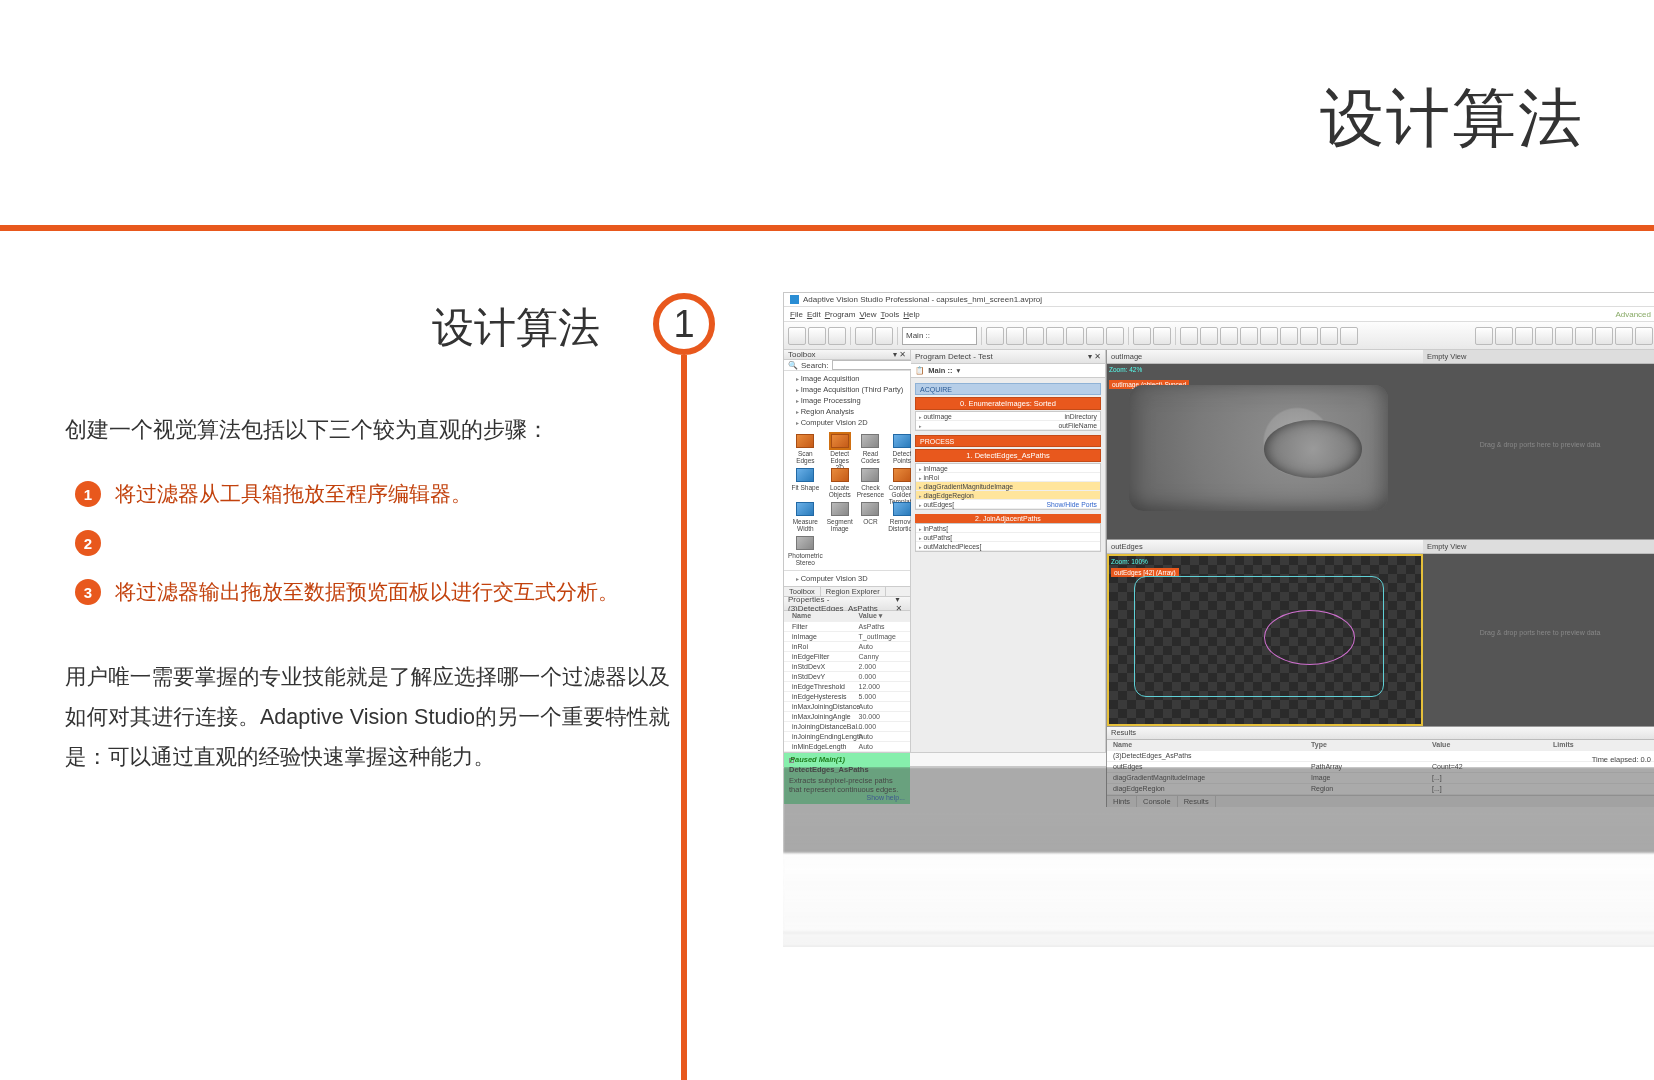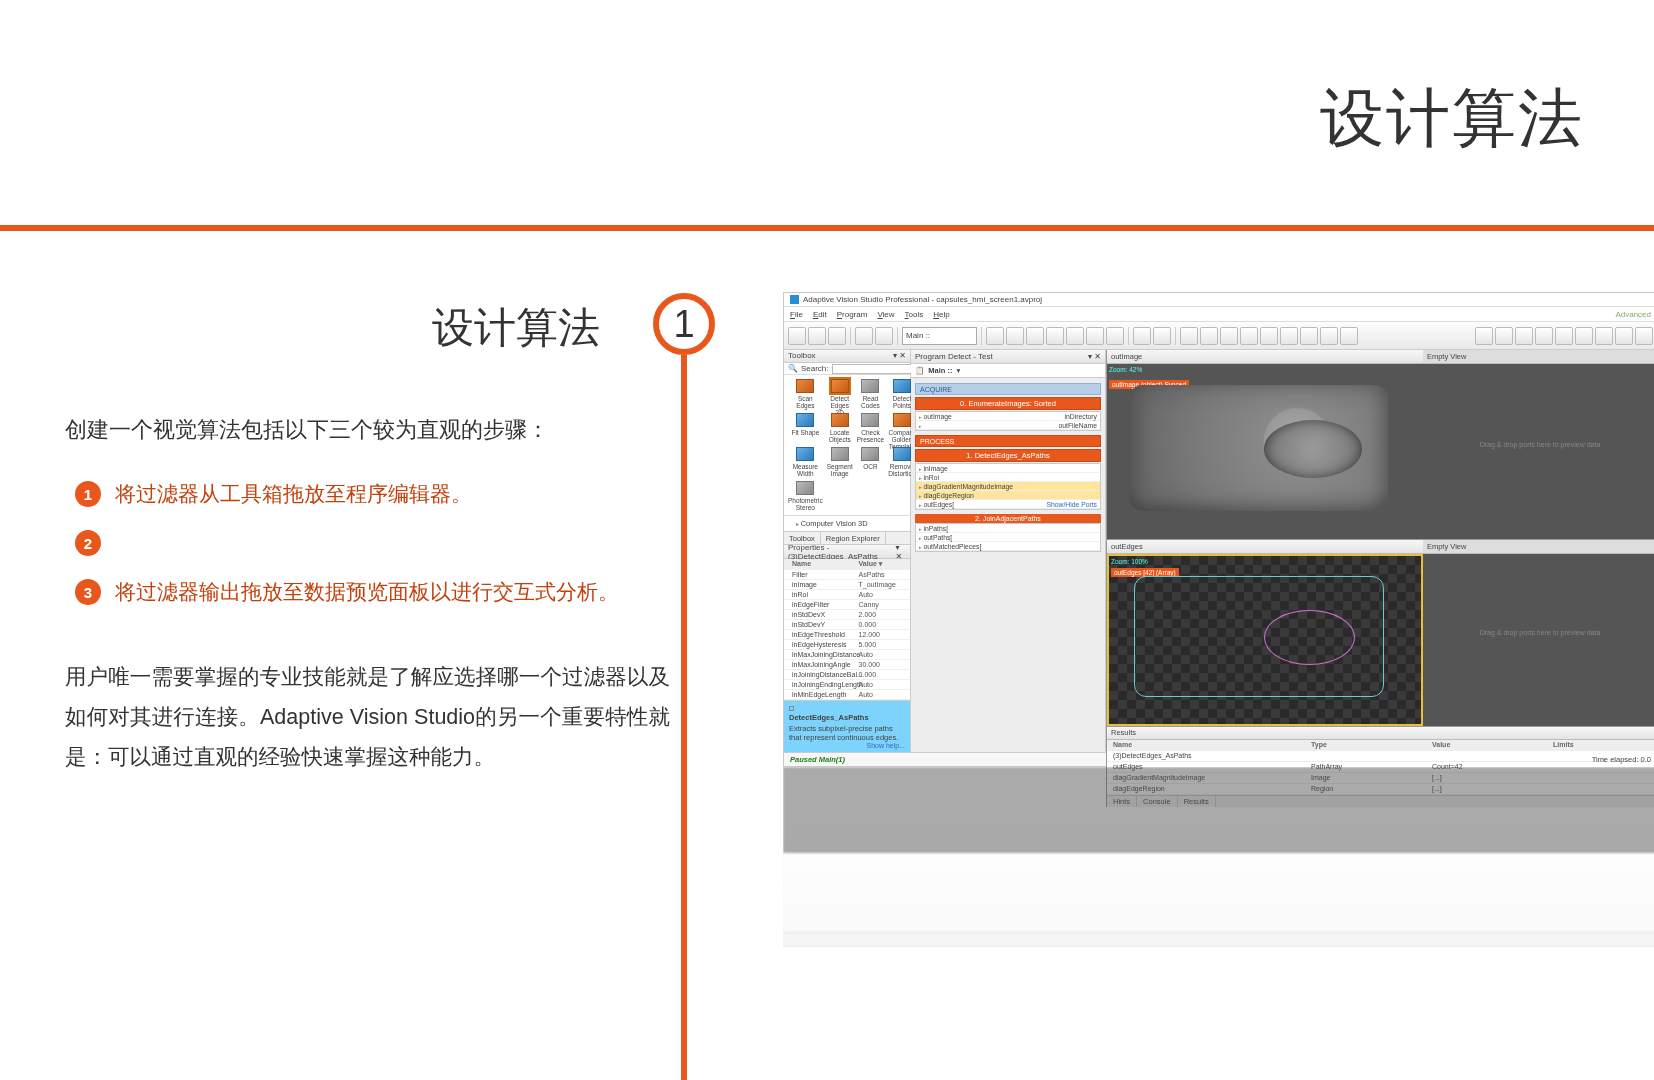--- a/index.html
+++ b/index.html
@@ -132,21 +132,21 @@
     .app-title .blue-sq { width: 9px; height: 9px; background: #2a8dd4; }
     .app-menu {
       height: 15px;
       padding: 1px 6px;
       background: #fff;
       border-bottom: 1px solid #ddd;
       display: flex;
       align-items: center;
       justify-content: space-between;
     }
-    .menu-left { display: flex; gap: 10px; }
+    .menu-left { display: flex; gap: 4px; }
     .menu-left span { text-decoration: underline; text-decoration-color: transparent; }
     .menu-left span::first-letter { text-decoration: underline; }
     .app-toolbar {
       height: 28px;
       padding: 2px 4px;
       background: linear-gradient(#fdfdfd,#e9e9e9);
       border-bottom: 1px solid #ccc;
       display: flex;
       align-items: center;
       gap: 2px;
@@ -226,21 +226,21 @@
       background: #fff;
       font-size: 7px;
       overflow: hidden;
     }
     .props-row { display: flex; border-bottom: 1px solid #efefef; }
     .props-row .n { width: 56%; padding: 1px 4px 1px 8px; color: #444; }
     .props-row .v { width: 44%; padding: 1px 4px; color: #555; }
     .props-row.head .n, .props-row.head .v { background: #eee; color: #666; font-weight: bold; }
     .desc-box {
       border-top: 1px solid #ccc; padding: 3px 5px; font-size: 7.5px;
-      background: #7dd3fc;
+      background: #86efac;
     }
     .desc-box b { display:block; margin-bottom: 2px; }
     .desc-box a { color: #36c; font-size: 7px; float: right; }
     
     .col-mid {
       width: 195px;
       display: flex; flex-direction: column;
       border-right: 1px solid #ccc;
       background: #e9e9e9;
     }
@@ -475,20 +475,27 @@
 
     <div class="col-left">
       <div class="panel-head">
         <span>Toolbox</span>
           <span class="x">▾ ✕</span>
       </div>
       <div class="toolbox-search">
         <span>🔍</span>
         <span>Search:</span>
         <input style="">
+      </div>
+      <div class="tree">
+        <div class="exp">Image Acquisition</div>
+        <div class="exp">Image Acquisition (Third Party)</div>
+        <div class="exp">Image Processing</div>
+        <div class="exp">Region Analysis</div>
+        <div class="exp">Computer Vision 2D</div>
       </div>
       <div class="toolbox-icons">
         <div><div class="ic"></div><span>Scan Edges</span></div>
         <div><div class="ic" style="outline:2px solid #d07012"></div><span>Detect Edges 2D</span></div>
         <div><div class="ic g"></div><span>Read Codes</span></div>
         <div><div class="ic b"></div><span>Detect Points</span></div>
         <div><div class="ic b"></div><span>Fit Shape</span></div>
         <div><div class="ic"></div><span>Locate Objects</span></div>
         <div><div class="ic g"></div><span>Check Presence</span></div>
         <div><div class="ic"></div><span>Compare Golden Template</span></div>

